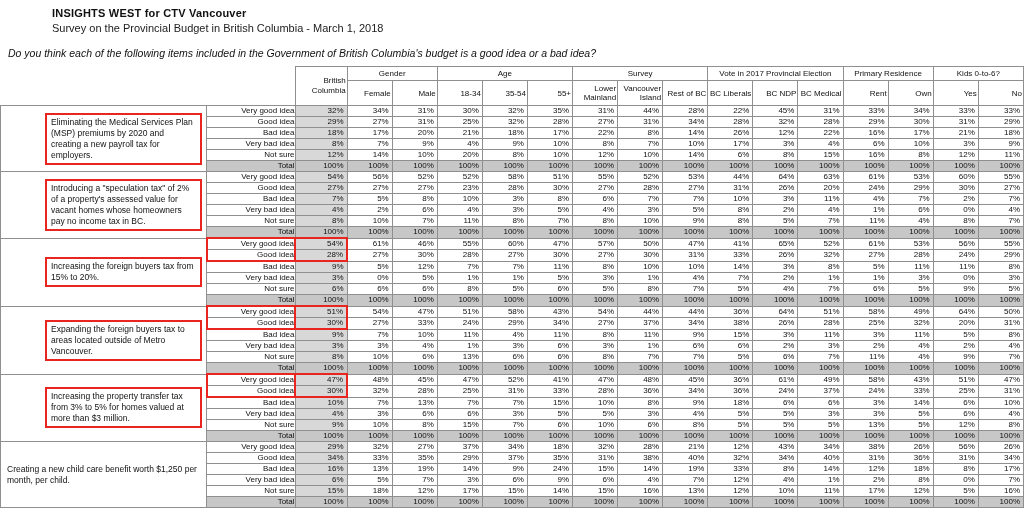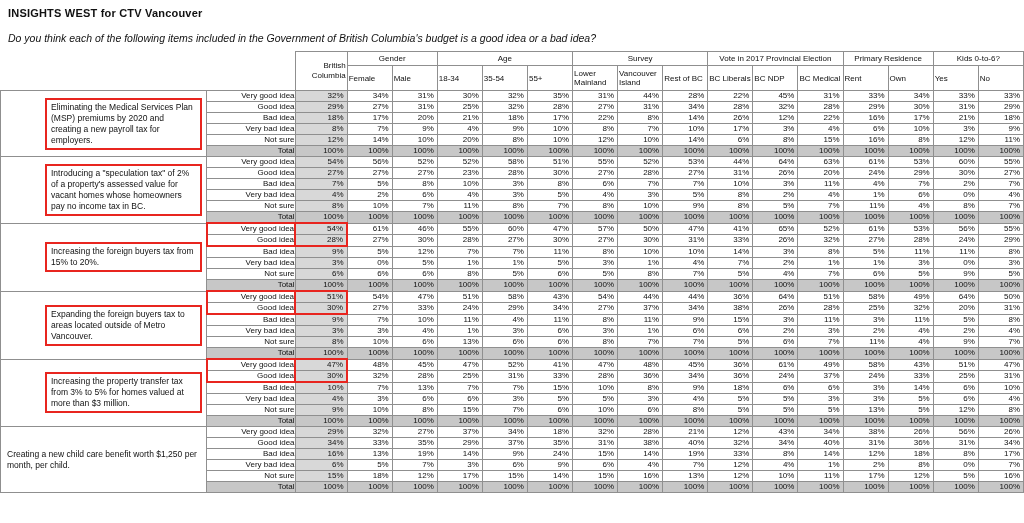--- a/index.html
+++ b/index.html
@@ -1,48 +1,49 @@
 <!DOCTYPE html>
 <html><head>
 <meta charset="utf-8">
 <style>
   html,body{margin:0;padding:0;}
   body{
     width:1024px;height:523px;overflow:hidden;background:#ffffff;
     font-family:"Liberation Sans", sans-serif;color:#111;
     --red:#e8251f; --shade-col:#d8d8d8; --shade-total:#c7c7c7; --grid:#8f8f8f;
   }
-  .hdr{padding:7px 0 0 8px;}
+  .hdr{padding:7px 0 0 8px;margin-left:44px;}
   .t1{font-size:11px;font-weight:bold;letter-spacing:.2px;}
   .t2{font-size:11px;margin-top:3px;color:#222;}
   .qline{font-size:10.5px;font-weight:normal;font-style:italic;margin:13px 0 0 8px;}
   table{border-collapse:collapse;table-layout:fixed;width:1024px;margin-top:7px;}
   th,td{border:1px solid var(--grid);overflow:hidden;}
   th{font-weight:normal;background:#fff;}
   th.grp{font-size:8px;text-align:center;height:13px;line-height:13px;white-space:nowrap;padding:0;}
-  th.sub{font-size:8px;text-align:left;line-height:9px;height:24px;white-space:normal;padding:0 1px;vertical-align:middle;}
+  th.sub{font-size:8px;text-align:right;line-height:9px;height:24px;white-space:normal;padding:0 1px;vertical-align:middle;}
   th.bchead{font-size:8px;line-height:10px;white-space:normal;vertical-align:middle;text-align:right;}
   th.corner{border-left:none;border-top:none;background:#fff;}
   td.qcell{background:#fff;vertical-align:middle;text-align:left;padding:2px 4px;font-size:8.5px;}
   .qtext{line-height:11px;display:inline-block;padding:1px 2px;}
   .qbox{border:2px solid var(--red);padding:2px 4px;margin-left:40px;}
   td.lab{font-size:8px;text-align:right;padding:0 0 0 3px;height:10px;line-height:10px;white-space:nowrap;}
   td.val{font-size:8px;text-align:right;padding:0 3px 0 0;height:10px;line-height:10px;white-space:nowrap;}
   td.bc{background:var(--shade-col);}
   tr.totalrow td.lab, tr.totalrow td.val{background:var(--shade-total);}
   .hlT{border-top:2px solid var(--red);}
   .hlB{border-bottom:2px solid var(--red);}
   .hlL{border-left:2px solid var(--red);}
   .hlR{border-right:2px solid var(--red);}
 </style>
 </head>
 <body style="--red: #e8251f; --shade-col: #d8d8d8; --shade-total: #c7c7c7;">
 
 <div class="hdr">
   <div class="t1">INSIGHTS WEST for CTV Vancouver</div>
+  <div class="t2">Survey on the Provincial Budget in British Columbia - March 1, 2018</div>
 </div>
 <div class="qline">Do you think each of the following items included in the Government of British Columbia's budget is a good idea or a bad idea?</div>
 
 <table>
   <colgroup>
       <col style="width: 206px;">
       <col style="width: 88px;">
       <col style="width: 52px;">
       <col style="width: 45px;">
       <col style="width: 45px;">

